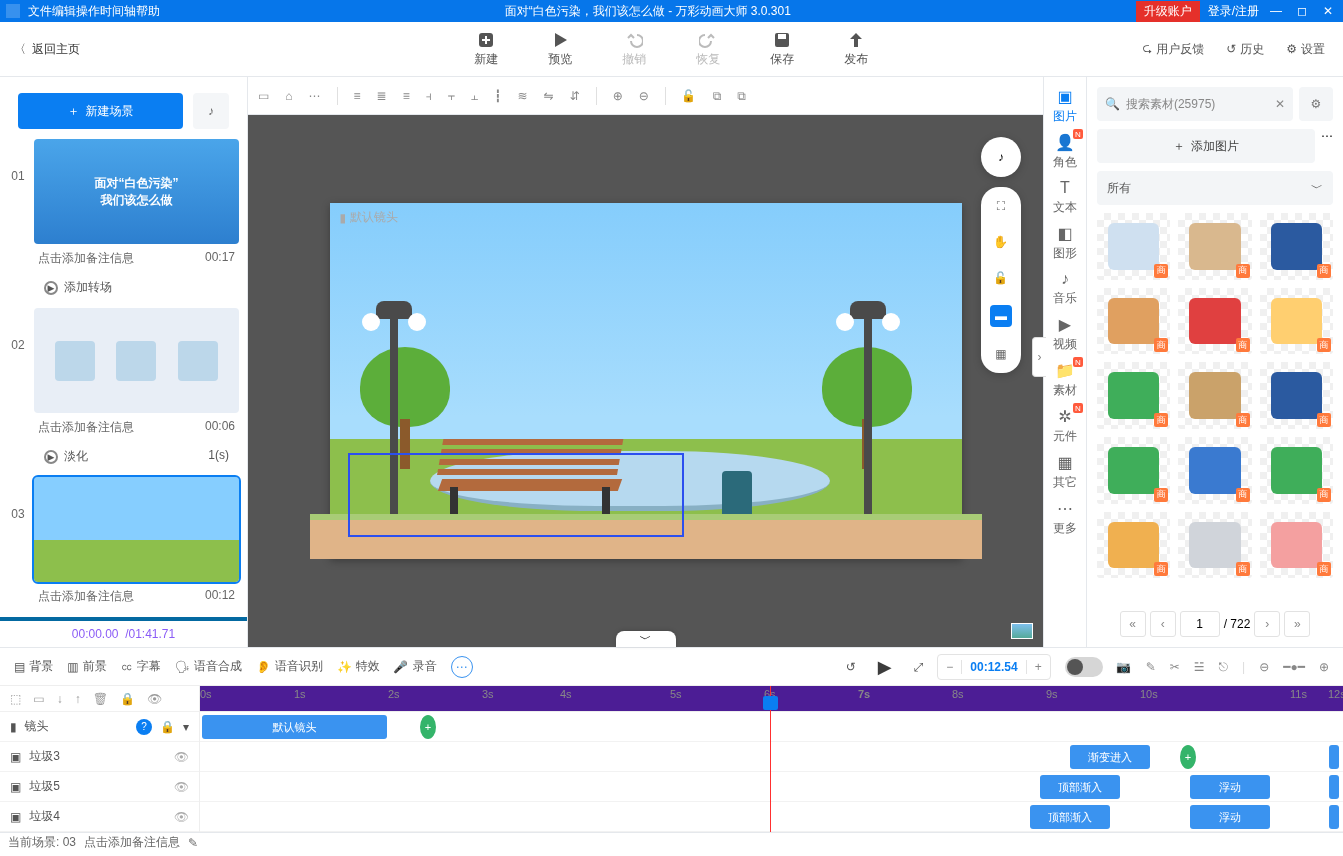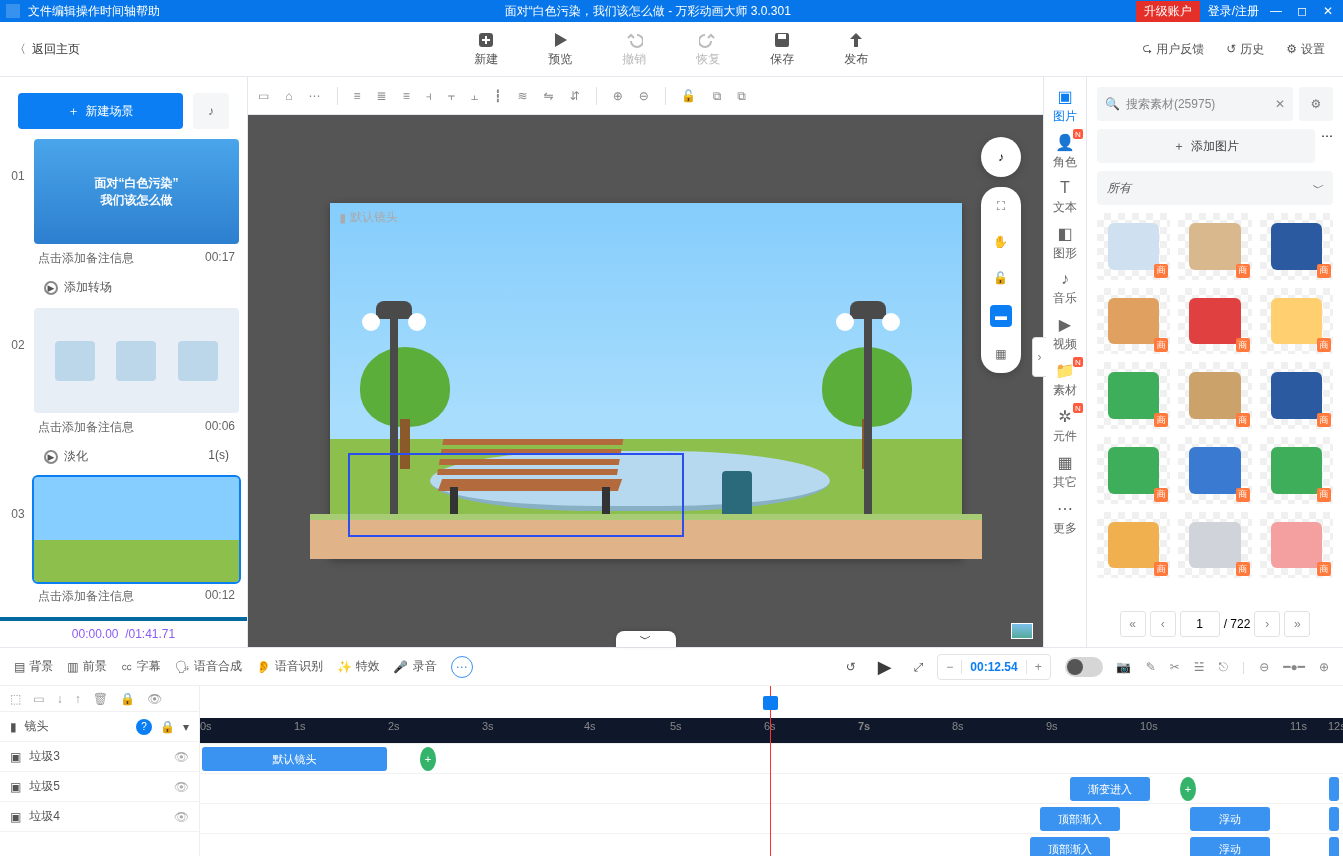--- a/index.html
+++ b/index.html
@@ -70,21 +70,21 @@
 .sidetabs .tab { width:40px; display:flex; flex-direction:column; align-items:center; gap:2px; padding:4px 0; color:#666; position:relative; }
 .sidetabs .tab.act { color:#0a7ef2; }
 .sidetabs .tab .dot { position:absolute; top:0; right:2px; width:10px; height:10px; background:#ff5a3c; color:#fff; font-size:8px; border-radius:2px; display:flex; align-items:center; justify-content:center; }
 .sidetabs .arrow { position:absolute; left:-12px; top:260px; width:14px; height:40px; background:#fff; border:1px solid #ddd; border-right:none; border-radius:4px 0 0 4px; display:flex; align-items:center; justify-content:center; color:#888; }
 .assets { flex:1; display:flex; flex-direction:column; padding:10px; gap:8px; }
 .assets .search { display:flex; gap:6px; }
 .assets .search .box { flex:1; height:34px; background:#f3f5f7; border-radius:4px; display:flex; align-items:center; padding:0 8px; gap:6px; color:#888; }
 .assets .search .filt { width:34px; height:34px; background:#f3f5f7; border-radius:4px; display:flex; align-items:center; justify-content:center; color:#777; }
 .assets .addrow { display:flex; gap:6px; }
 .assets .addrow .add { flex:1; height:34px; background:#f3f5f7; border-radius:4px; display:flex; align-items:center; justify-content:center; gap:6px; color:#444; }
-.assets .cat { height:34px; background:#f3f5f7; border-radius:4px; display:flex; align-items:center; justify-content:space-between; padding:0 10px; color:#555;font-style:italic; }
+.assets .cat { height:34px; background:#f3f5f7; border-radius:4px; display:flex; align-items:center; justify-content:space-between; padding:0 10px; color:#555; }
 .grid { flex:1; display:grid; grid-template-columns:repeat(3,1fr); gap:8px; overflow:auto; align-content:start; }
 .grid .cell { aspect-ratio:1.1; background:repeating-conic-gradient(#f0f0f0 0 25%, #fff 0 50%) 0 0/14px 14px; border-radius:3px; position:relative; display:flex; align-items:center; justify-content:center; }
 .grid .cell .badge { position:absolute; right:2px; bottom:2px; width:14px; height:14px; background:#ff7a3c; color:#fff; font-size:9px; display:flex; align-items:center; justify-content:center; border-radius:2px; }
 .pager { display:flex; align-items:center; justify-content:center; gap:4px; padding-top:4px; }
 .pager .pg { width:26px; height:26px; border:1px solid #e2e2e2; border-radius:3px; display:flex; align-items:center; justify-content:center; color:#888; }
 .pager .num { width:40px; height:26px; border:1px solid #e2e2e2; border-radius:3px; text-align:center; line-height:24px; }
 .timeline { border-top:1px solid #e5e8ec; }
 .tl-head { height:38px; border-bottom:1px solid #eee; display:flex; align-items:center; padding:0 14px; gap:14px; color:#555; }
 .tl-head .item { display:flex; align-items:center; gap:4px; }
 .tl-head .more { width:22px; height:22px; border:1px solid #3a93f0; border-radius:50%; color:#3a93f0; display:flex; align-items:center; justify-content:center; }
@@ -96,21 +96,21 @@
 .tl-head .toggle { width:38px; height:20px; background:#d6d6d6; border-radius:10px; position:relative; }
 .tl-head .toggle::after { content:''; position:absolute; left:2px; top:2px; width:16px; height:16px; background:#555; border-radius:50%; }
 .tl-head .ricons { margin-left:auto; display:flex; gap:14px; color:#888; }
 .tl-body { display:flex; }
 .tl-left { width:200px; border-right:1px solid #eee; }
 .tl-left .iconrow { height:26px; display:flex; align-items:center; gap:12px; padding:0 10px; color:#999; border-bottom:1px solid #f0f0f0; }
 .tl-row { height:30px; display:flex; align-items:center; padding:0 10px; gap:8px; color:#555; border-bottom:1px solid #f2f2f2; }
 .tl-row .help { margin-left:auto; width:16px; height:16px; background:#0a7ef2; color:#fff; border-radius:50%; font-size:10px; display:flex; align-items:center; justify-content:center; }
 .tl-row .lock,.tl-row .eye { color:#aaa; }
 .tl-right { flex:1; position:relative; }
-.tl-ruler { height:26px; border-bottom:1px solid #eee; position:relative; background:#0f172a;margin-top:32px; }
+.tl-ruler { height:26px; border-bottom:1px solid #eee; position:relative; background:#4c1d95; }
 .tl-ruler .tick { position:absolute; top:2px; color:#888; font-size:11px; }
 .playhead { position:absolute; top:0; bottom:0; width:1px; background:#ff3030; }
 .playhead::before { content:''; position:absolute; top:10px; left:-7px; width:15px; height:14px; background:#0a7ef2; border-radius:2px; }
 .track { height:30px; border-bottom:1px solid #f2f2f2; position:relative; }
 .clip { position:absolute; top:3px; height:24px; border-radius:3px; display:flex; align-items:center; justify-content:center; color:#fff; font-size:11px; }
 .clip.blue { background:#3a93f0; }
 .clip.green { width:16px; background:#34b46a; border-radius:50%; }
 .clip.small { right:4px; width:10px; background:#3a93f0; }
 .statusbar { height:20px; border-top:1px solid #e5e8ec; display:flex; align-items:center; padding:0 8px; color:#666; font-size:11px; gap:8px; overflow:hidden; }
 svg { display:block; }
@@ -574,21 +574,21 @@
           <span>垃圾4</span>
           <span style="margin-left:auto" class="eye">👁</span>
         </div>
     </div>
     <div class="tl-right">
       <div class="tl-ruler" id="ruler">
           <span class="tick" style="left: 0px;">0s</span>
           <span class="tick" style="left: 94px;">1s</span>
           <span class="tick" style="left: 188px;">2s</span>
           <span class="tick" style="left: 282px;">3s</span>
-          <span class="tick" style="left: 384px; text-align: right;">4s</span>
+          <span class="tick" style="left: 360px; text-align: right;">4s</span>
           <span class="tick" style="left: 470px;">5s</span>
           <span class="tick" style="left: 564px;">6s</span>
           <span class="tick" style="left: 658px; font-weight: bold;">7s</span>
           <span class="tick" style="left: 752px;">8s</span>
           <span class="tick" style="left: 846px;">9s</span>
           <span class="tick" style="left: 940px;">10s</span>
           <span class="tick" style="left: 1090px;">11s</span>
           <span class="tick" style="left: 1128px;">12s</span>
         </div>
       <div class="track">

